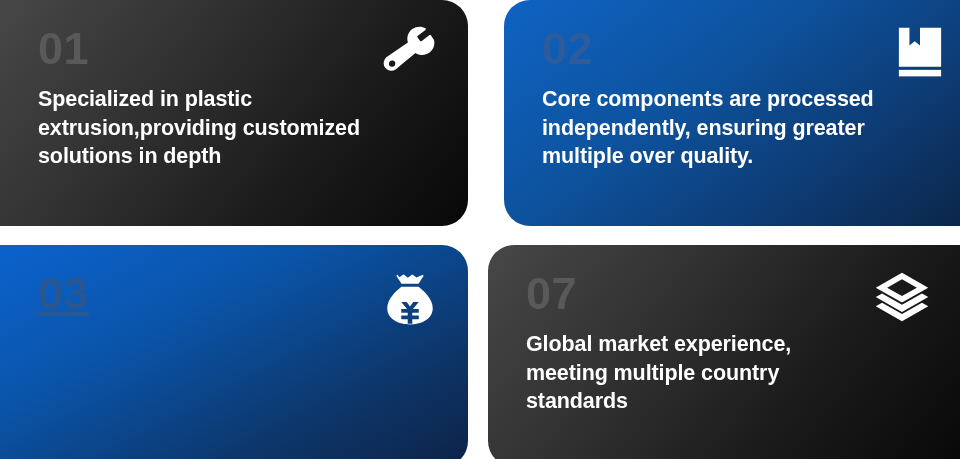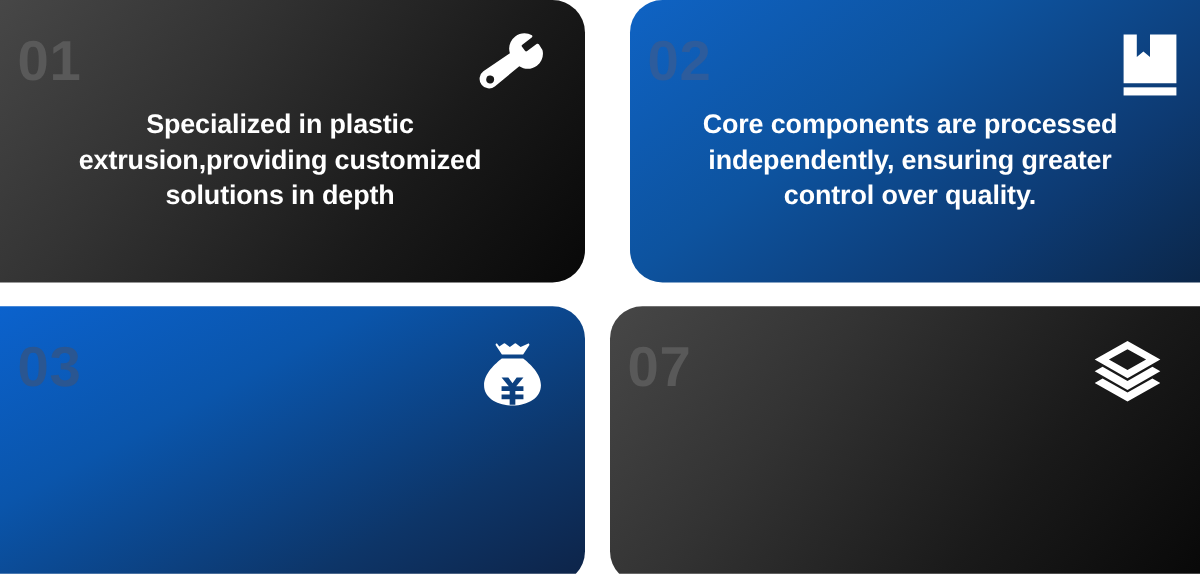--- a/index.html
+++ b/index.html
@@ -19,21 +19,21 @@
     position: relative;
     width: 960px;
     height: 459px;
     background: #ffffff;
   }
 
   .feature-card {
     position: absolute;
     overflow: hidden;
     box-sizing: border-box;
-    padding: 26px 30px 20px 14px;
+    padding: 26px 30px 20px 38px;
   }
 
   
   .card-01 {
     left: 0;
     top: 0;
     width: 468px;
     height: 226px;
     border-radius: 0 26px 26px 0;
   }
@@ -75,33 +75,32 @@
   .card-number {
     font-size: 45px;
     font-weight: 700;
     line-height: 1;
     letter-spacing: 0.5px;
     margin: 0 0 14px 0;
     user-select: none;
   }
   .num-on-dark  { color: #595959; }
   .num-on-blue  { color: #2d5c9c; }
-  .num-on-blue2 { color: #2a5691; }
+  .num-on-blue2 { color: #2a5691; text-decoration: underline; }
 
   
   .card-text {
     color: #ffffff;
     font-size: 21.5px;
     font-weight: 700;
     line-height: 1.33;
     letter-spacing: -0.1px;
     margin: 0;
     max-width: 420px;
     white-space: pre-line;
-    text-align: center;
   }
 
   
   .card-icon {
     position: absolute;
     top: 26px;
     right: 30px;
     width: 58px;
     height: 58px;
     display: flex;
@@ -128,41 +127,44 @@
       <svg width="56" height="56" viewBox="0 0 64 64" aria-hidden="true">
         <path d="M52.9 7.6c-.6-.6-1.6-.5-2.1.1l-7.6 7.6a1.4 1.4 0 0 1-2 0l-3.2-3.2a1.4 1.4 0 0 1 0-2l7.6-7.6c.6-.6.6-1.6-.1-2.1-4.9-2-10.9-1-15 3.1-4.3 4.3-5.2 10.7-2.7 15.9L6.1 39.2a8.6 8.6 0 0 0 0 12.2l.1.1a8.6 8.6 0 0 0 12.2 0l19.6-21.5c5.2 2.5 11.6 1.6 15.9-2.7 4.1-4.1 5.1-10.1 3-15zM13.3 49.3a3.6 3.6 0 1 1 0-7.2 3.6 3.6 0 0 1 0 7.2z" transform="rotate(8 32 32)"></path>
       </svg>
     </span>
   </div>
 
   <div class="feature-card card-02 surface-blue">
     <div class="card-number num-on-blue">02</div>
     <p class="card-text">Core components are processed
 independently, ensuring greater
-control over quality.</p>
+multiple over quality.</p>
     <span class="card-icon">
       <svg width="52" height="52" viewBox="0 0 64 64" aria-hidden="true">
         <path d="M6 2h13v22l6.5-5.2L32 24V2h26v48H6V2z"></path>
         <rect x="6" y="54" width="52" height="8"></rect>
       </svg>
     </span>
   </div>
 
   <div class="feature-card card-03 surface-blue-bright">
     <div class="card-number num-on-blue2">03</div>
     <span class="card-icon">
       <svg width="56" height="56" viewBox="0 0 64 64" aria-hidden="true">
         <path d="M18 4.5c-.9-.4-1.8.6-1.3 1.4l5.6 8.6h19.4l5.6-8.6c.5-.8-.4-1.8-1.3-1.4l-6.6 3-4.2-3.2a1 1 0 0 0-1.2 0l-4.4 3.3-4.4-3.3a1 1 0 0 0-1.2 0L19.9 7l-1.9-2.5z"></path>
         <path d="M41.8 18H22.2C16.4 22.6 6 31.6 6 42.5 6 53.9 17.6 61 32 61s26-7.1 26-18.5C58 31.6 47.6 22.6 41.8 18zM42 35.4l-6.6 8.1H42v4.3h-7.4v3.1H42v4.3h-7.4v5.2h-5.2v-5.2H22v-4.3h7.4v-3.1H22v-4.3h6.6L22 35.4h6.2l3.8 5.3 3.8-5.3H42z"></path>
       </svg>
     </span>
   </div>
 
   <div class="feature-card card-04 surface-dark">
     <div class="card-number num-on-dark">07</div>
+    <p class="card-text">Global market experience,
+meeting multiple country
+standards</p>
     <span class="card-icon">
       <svg width="56" height="56" viewBox="0 0 64 64" aria-hidden="true">
         <path d="M32 2 2 19l30 17 30-17L32 2zm0 7.5L49 19 32 28.5 15 19 32 9.5z"></path>
         <path d="M32 38.6 9.2 25.7 2 29.8l30 17 30-17-7.2-4.1L32 38.6z"></path>
         <path d="M32 49.2 9.2 36.3 2 40.4l30 17 30-17-7.2-4.1L32 49.2z"></path>
       </svg>
     </span>
   </div>
 
 </div>

